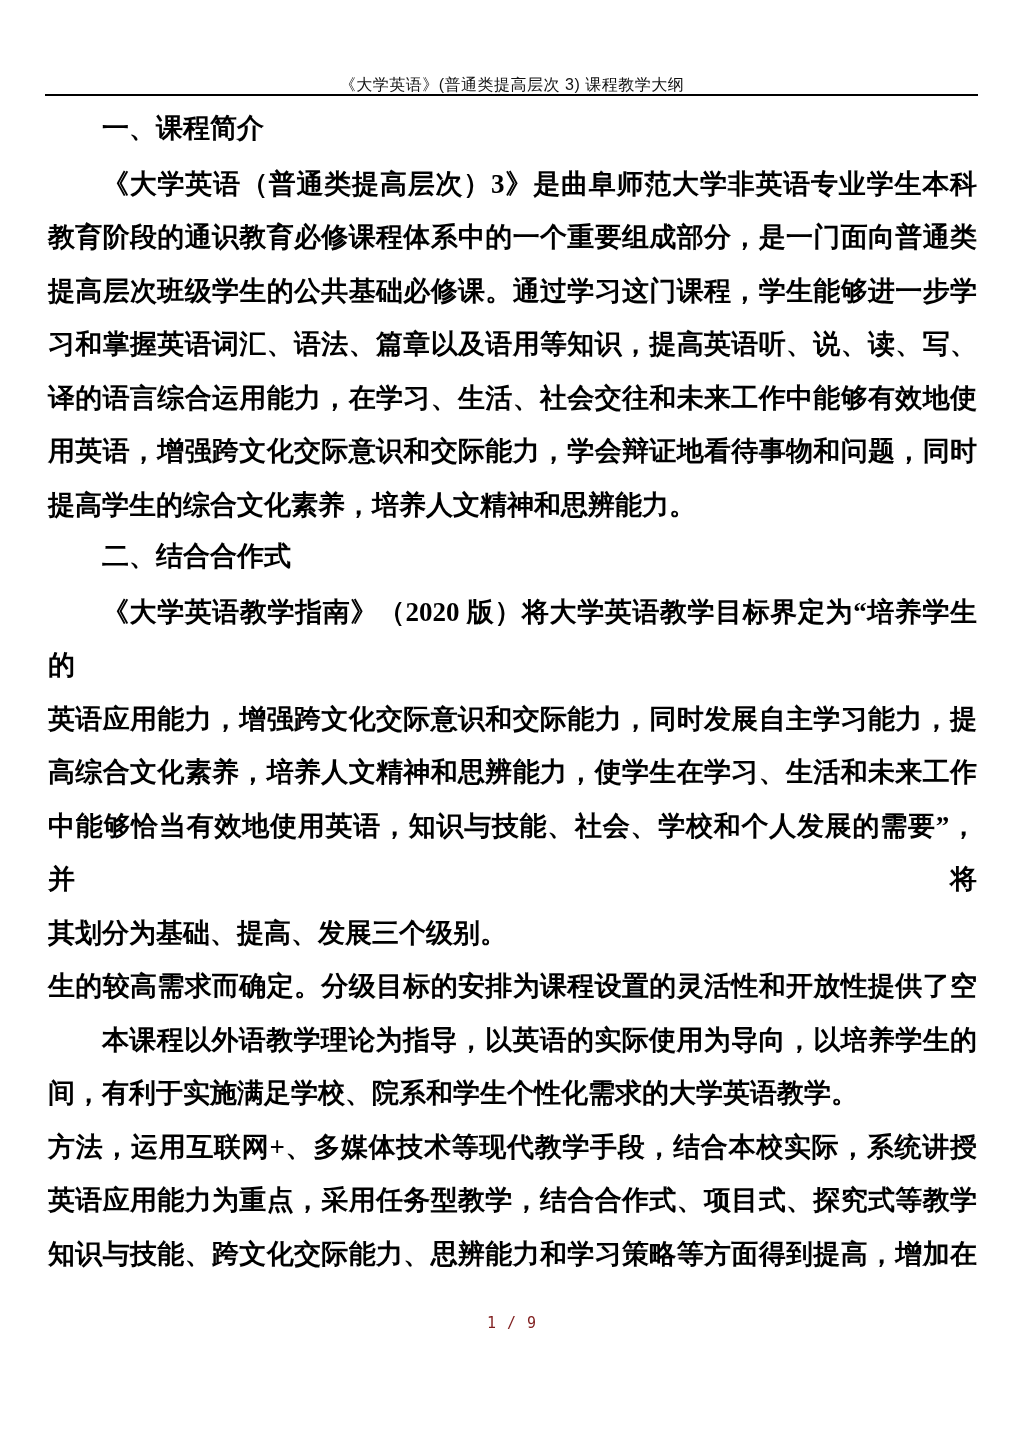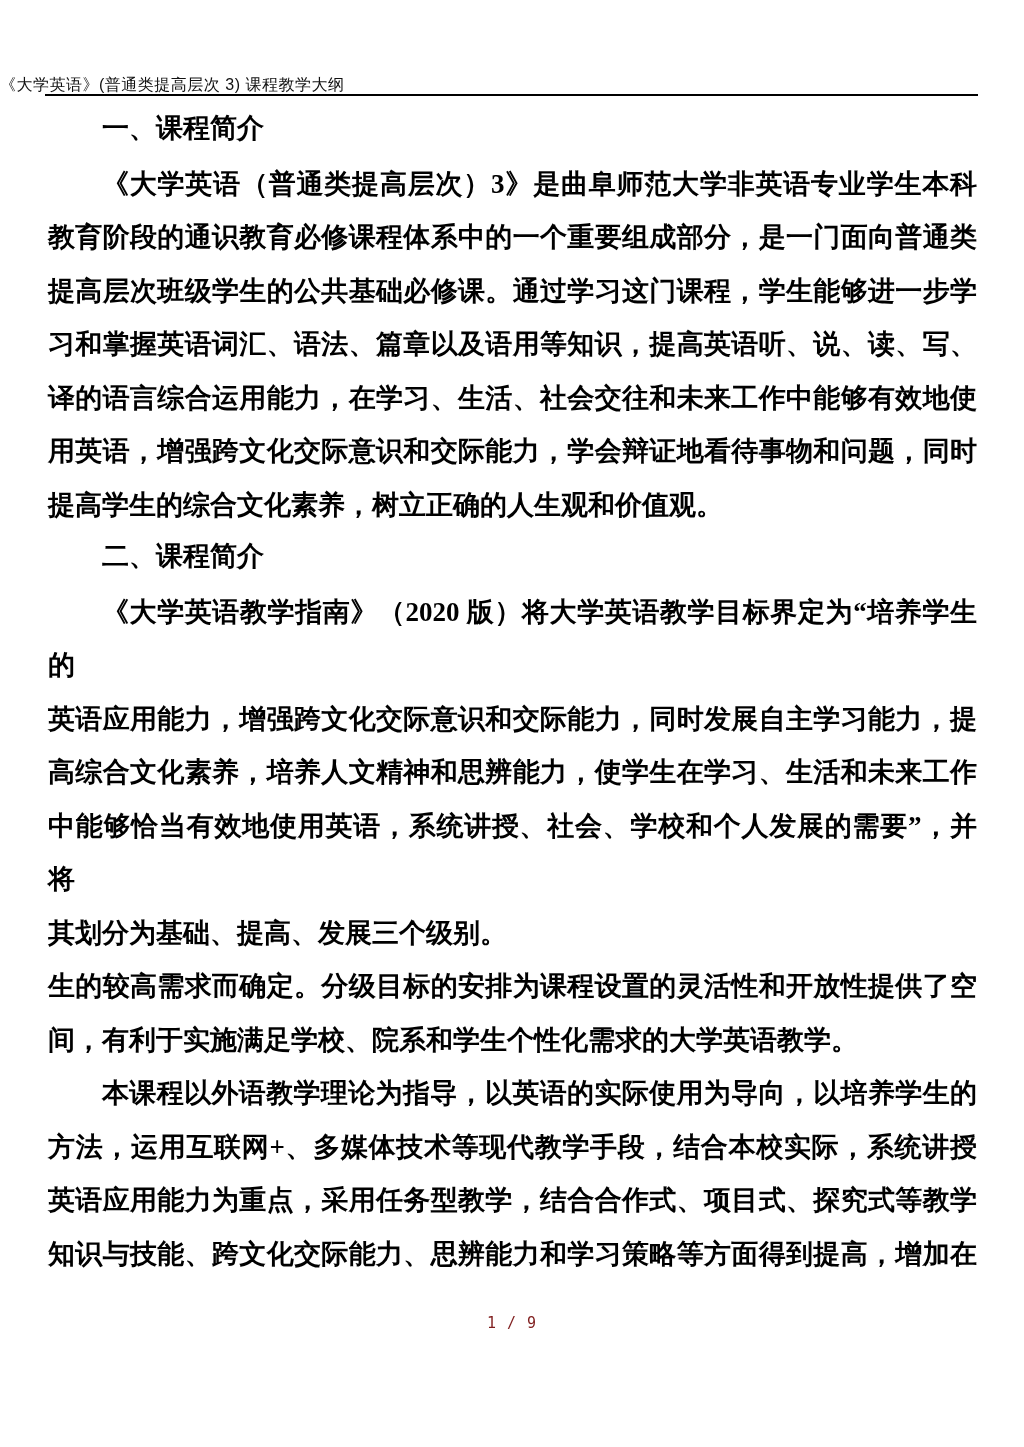--- a/index.html
+++ b/index.html
@@ -14,20 +14,21 @@
   .page {
     position: relative;
     width: 1024px; height: 1447px;
     background: #ffffff;
     overflow: hidden;
   }
   
   .header-title {
     position: absolute;
     top: 75px; left: 0; width: 100%;
+    text-align: center;
     font-family: "Liberation Sans", "DejaVu Sans", sans-serif;
     font-size: 16px;
     letter-spacing: 0.5px;
     color: #111;
   }
   .header-rule {
     position: absolute;
     top: 94px; left: 45px;
     width: 933px; height: 2px;
     background: #000;
@@ -78,30 +79,30 @@
   <div class="header-rule"></div>
 
   <div class="content" id="content">
       <div class="heading">一、课程简介</div>
       <div class="line indent">《大学英语（普通类提高层次）3》是曲阜师范大学非英语专业学生本科</div>
       <div class="line">教育阶段的通识教育必修课程体系中的一个重要组成部分，是一门面向普通类</div>
       <div class="line">提高层次班级学生的公共基础必修课。通过学习这门课程，学生能够进一步学</div>
       <div class="line">习和掌握英语词汇、语法、篇章以及语用等知识，提高英语听、说、读、写、</div>
       <div class="line">译的语言综合运用能力，在学习、生活、社会交往和未来工作中能够有效地使</div>
       <div class="line">用英语，增强跨文化交际意识和交际能力，学会辩证地看待事物和问题，同时</div>
-      <div class="line para-end">提高学生的综合文化素养，树立正确的人生观和价值观。</div>
-      <div class="heading">二、课程简介</div>
+      <div class="line para-end">提高学生的综合文化素养，培养人文精神和思辨能力。</div>
+      <div class="heading">二、结合合作式</div>
       <div class="line indent">《大学英语教学指南》（2020 版）将大学英语教学目标界定为“培养学生的</div>
       <div class="line">英语应用能力，增强跨文化交际意识和交际能力，同时发展自主学习能力，提</div>
       <div class="line">高综合文化素养，培养人文精神和思辨能力，使学生在学习、生活和未来工作</div>
-      <div class="line">中能够恰当有效地使用英语，系统讲授、社会、学校和个人发展的需要”，并将</div>
+      <div class="line">中能够恰当有效地使用英语，知识与技能、社会、学校和个人发展的需要”，并将</div>
       <div class="line para-end">其划分为基础、提高、发展三个级别。</div>
       <div class="line">生的较高需求而确定。分级目标的安排为课程设置的灵活性和开放性提供了空</div>
+      <div class="line indent">本课程以外语教学理论为指导，以英语的实际使用为导向，以培养学生的</div>
       <div class="line para-end">间，有利于实施满足学校、院系和学生个性化需求的大学英语教学。</div>
-      <div class="line indent">本课程以外语教学理论为指导，以英语的实际使用为导向，以培养学生的</div>
       <div class="line">方法，运用互联网+、多媒体技术等现代教学手段，结合本校实际，系统讲授</div>
       <div class="line">英语应用能力为重点，采用任务型教学，结合合作式、项目式、探究式等教学</div>
       <div class="line">知识与技能、跨文化交际能力、思辨能力和学习策略等方面得到提高，增加在</div>
     </div>
 
   <div class="footer">
     <span>1 / 9</span>
   </div>
 
 </div>

